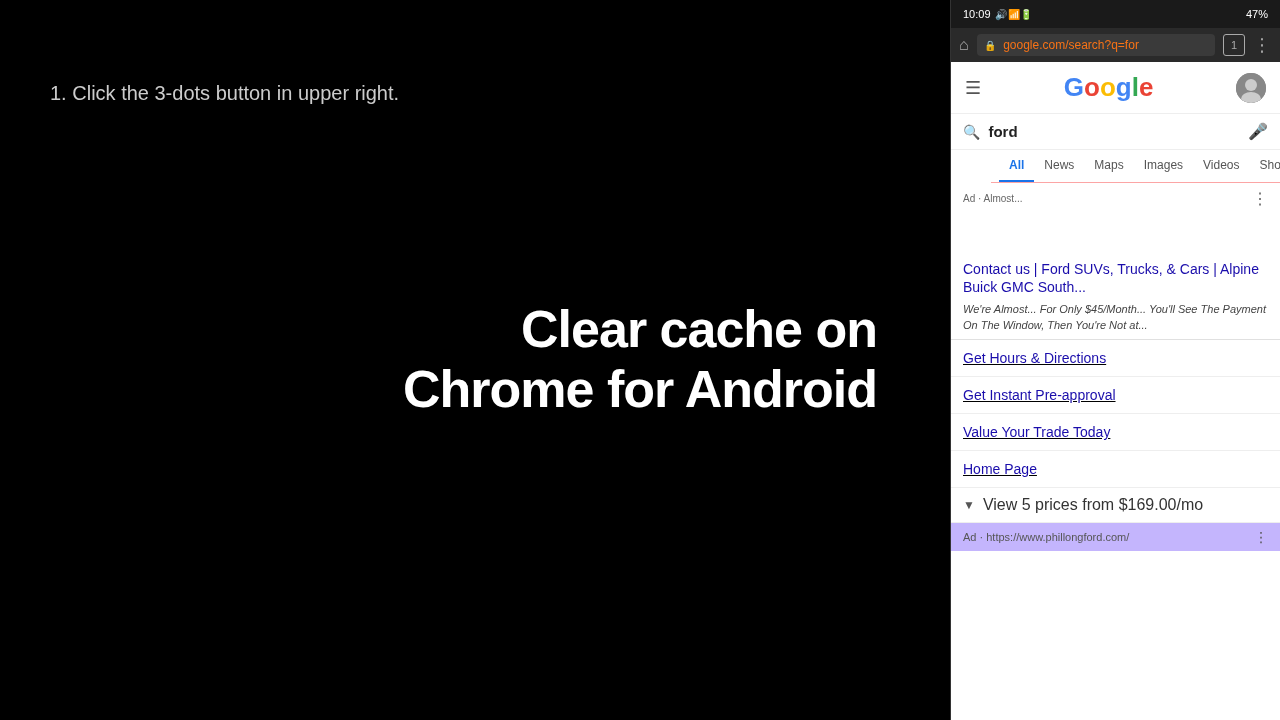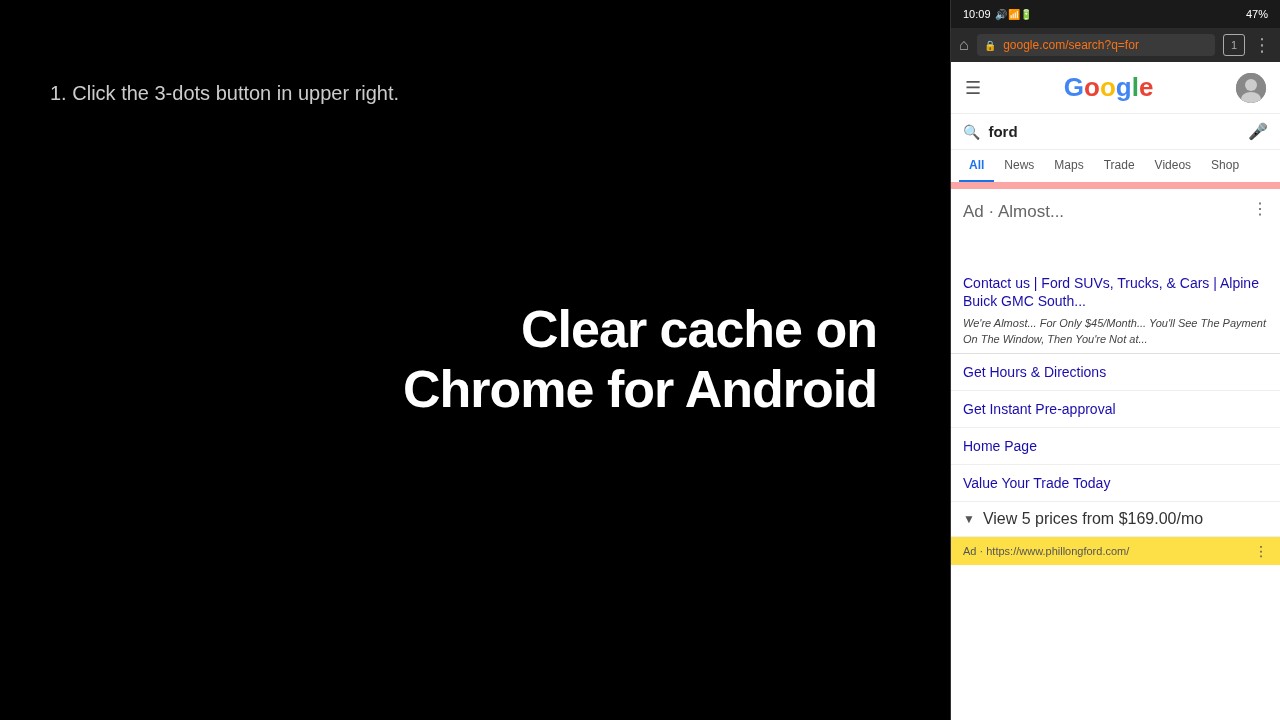--- a/index.html
+++ b/index.html
@@ -200,23 +200,24 @@
     }
 
     .mic-icon {
       color: #555;
       font-size: 16px;
     }
 
     
     .tabs-row {
       display: flex;
-      border-bottom: 7px solid #fca5a5;
+      border-bottom: 1px solid #fca5a5;
       padding: 0 8px;
       overflow: hidden;
+      margin-left: 40px;
     }
 
     .tab-item {
       padding: 8px 10px;
       font-size: 12px;
       color: #555;
       border-bottom: 2px solid transparent;
       white-space: nowrap;
     }
 
@@ -234,23 +235,22 @@
     }
 
     .result-top-row {
       display: flex;
       align-items: center;
       justify-content: space-between;
       padding: 6px 12px 2px;
     }
 
     .result-ad-label {
-      font-size: 17px;
+      font-size: 10px;
       color: #666;
-      margin-top: 7px;
     }
 
     .result-more-btn {
       color: #666;
       font-size: 16px;
     }
 
     .result-title {
       padding: 2px 12px 4px;
       font-size: 14px;
@@ -272,20 +272,21 @@
       background: #e0e0e0;
       margin: 0;
     }
 
     .sitelink {
       display: flex;
       align-items: center;
       justify-content: space-between;
       padding: 10px 12px;
       border-bottom: 1px solid #eee;
+      text-decoration: underline;
     }
 
     .sitelink-text {
       font-size: 14px;
       color: #1a0dab;
     }
 
     
     .prices-row {
       display: flex;
@@ -304,21 +305,21 @@
       font-size: 16px;
       color: #333;
     }
 
     
     .ad-footer {
       display: flex;
       align-items: center;
       justify-content: space-between;
       padding: 6px 12px;
-      background: #fde047;
+      background: #c4b5fd;
     }
 
     .ad-footer-left {
       font-size: 11px;
       color: #555;
     }
 
     .ad-footer-right {
       color: #555;
       font-size: 14px;
@@ -375,21 +376,21 @@
     <div class="search-bar-row">
       <span class="search-icon-g">🔍</span>
       <span class="search-input-display">ford</span>
       <span class="mic-icon">🎤</span>
     </div>
 
     <div class="tabs-row">
       <div class="tab-item active">All</div>
       <div class="tab-item">News</div>
       <div class="tab-item">Maps</div>
-      <div class="tab-item">Trade</div>
+      <div class="tab-item">Images</div>
       <div class="tab-item">Videos</div>
       <div class="tab-item">Shop</div>
     </div>
 
     <div class="results-area">
 
       <div class="result-top-row">
         <span class="result-ad-label">Ad · Almost...</span>
         <span class="result-more-btn">⋮</span>
       </div>
@@ -402,25 +403,25 @@
 
       <div class="sitelink">
         <span class="sitelink-text">Get Hours &amp; Directions</span>
       </div>
 
       <div class="sitelink">
         <span class="sitelink-text">Get Instant Pre-approval</span>
       </div>
 
       <div class="sitelink">
+        <span class="sitelink-text">Value Your Trade Today</span>
+      </div>
+
+      <div class="sitelink">
         <span class="sitelink-text">Home Page</span>
-      </div>
-
-      <div class="sitelink">
-        <span class="sitelink-text">Value Your Trade Today</span>
       </div>
 
 
       <div class="prices-row">
         <span class="chevron-icon">▼</span>
         <span class="prices-text">View 5 prices from $169.00/mo</span>
       </div>
 
       <div class="ad-footer">
         <span class="ad-footer-left">Ad · https://www.phillongford.com/</span>

